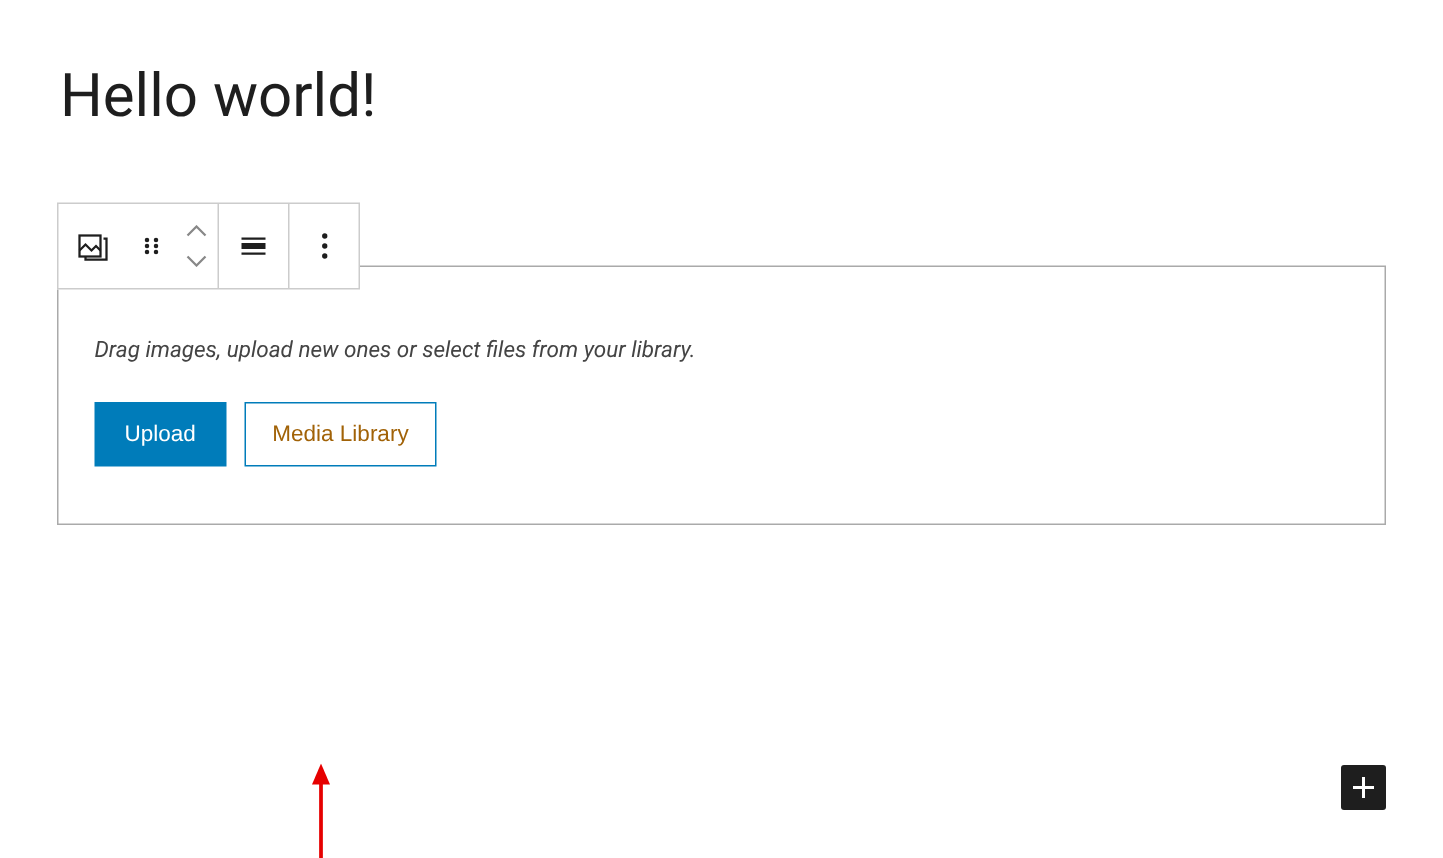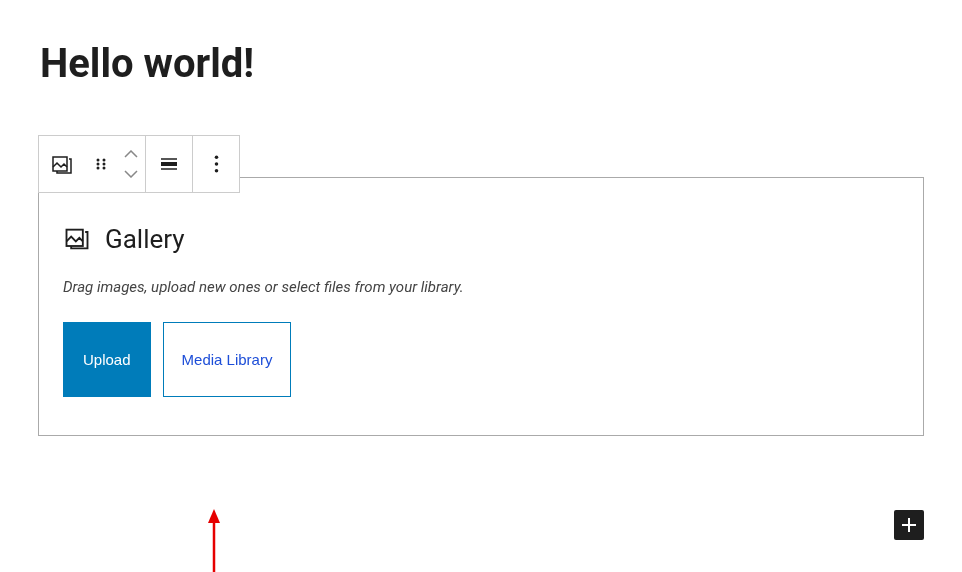--- a/index.html
+++ b/index.html
@@ -6,21 +6,21 @@
     body {
       font-family: -apple-system, BlinkMacSystemFont, "Segoe UI", Roboto, sans-serif;
       background: #fff;
       width: 962px;
       height: 572px;
       position: relative;
       color: #1e1e1e;
     }
     .page-title {
       font-size: 40px;
-      font-weight: 700;
+      font-weight: 400;
       color: #1e1e1e;
       padding: 40px 0 0 40px;
     }
     .content-area {
       position: relative;
       padding: 40px 38px 0 38px;
     }
     .toolbar {
       position: absolute;
       top: 48px;
@@ -98,23 +98,23 @@
     .btn-primary {
       background: #007cba;
       color: #fff;
       border: none;
       padding: 12px 20px;
       font-size: 15px;
       cursor: pointer;
     }
     .btn-secondary {
       background: #fff;
-      color: #1d4ed8;
+      color: #a16207;
       border: 1px solid #007cba;
-      padding: 28px 18px;
+      padding: 12px 18px;
       font-size: 15px;
       cursor: pointer;
     }
     .add-block-btn {
       position: absolute;
       right: 38px;
       bottom: 32px;
       width: 30px;
       height: 30px;
       background: #1e1e1e;
@@ -186,28 +186,20 @@
           <circle cx="2" cy="3" r="1.6" fill="#1e1e1e"></circle>
             <circle cx="2" cy="9" r="1.6" fill="#1e1e1e"></circle>
             <circle cx="2" cy="15" r="1.6" fill="#1e1e1e"></circle>
         </svg>
       </div>
     </div>
   </div>
 
 
   <div class="gallery-block">
-    <div class="gallery-header">
-      <svg width="28" height="28" viewBox="0 0 24 24" fill="none">
-        <rect x="3" y="4" width="14" height="14" stroke="#1e1e1e" stroke-width="1.6" fill="none"></rect>
-        <path d="M3 14 L7 10 L11 14 L14 11 L17 14" stroke="#1e1e1e" stroke-width="1.6" fill="none"></path>
-        <path d="M19 6 L21 6 L21 20 L7 20 L7 18" stroke="#1e1e1e" stroke-width="1.6" fill="none"></path>
-      </svg>
-      <h2 class="gallery-title">Gallery</h2>
-    </div>
     <p class="gallery-desc">Drag images, upload new ones or select files from your library.</p>
     <div class="gallery-actions">
       <button class="btn-primary">Upload</button>
       <button class="btn-secondary">Media Library</button>
     </div>
   </div>
 
   <svg class="arrow-annotation" width="20" height="110" viewBox="0 0 20 110">
     <line x1="10" y1="110" x2="10" y2="10" stroke="#e60000" stroke-width="2.5"></line>
     <polygon points="10,0 4,14 16,14" fill="#e60000"></polygon>

